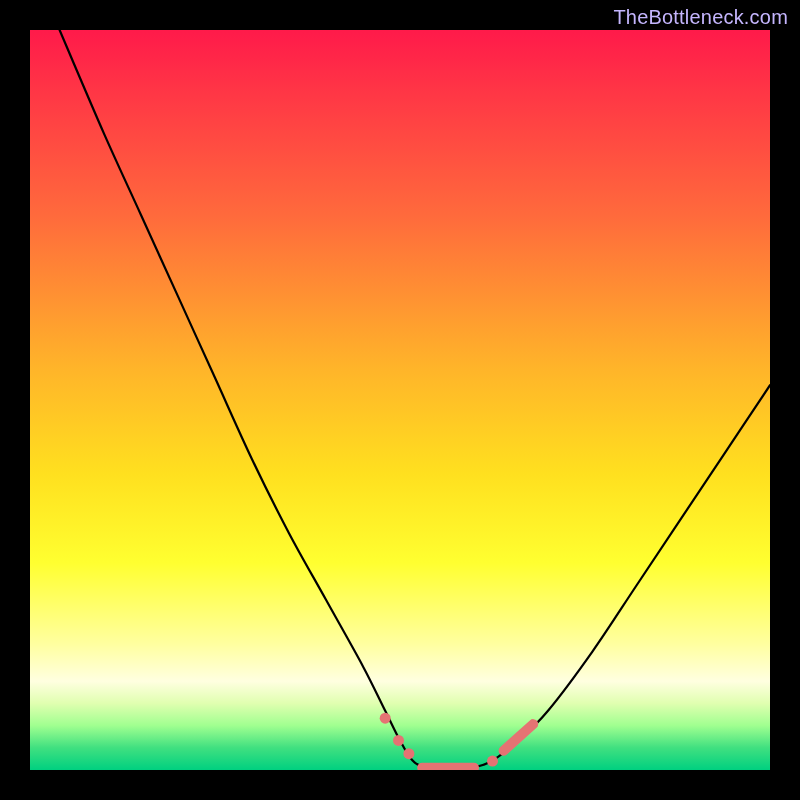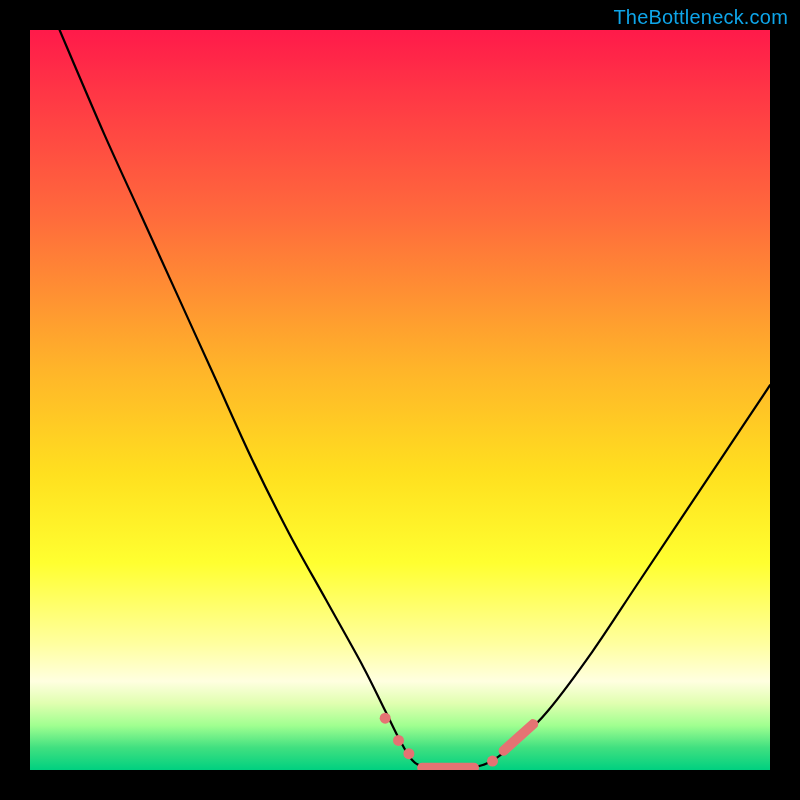--- a/index.html
+++ b/index.html
@@ -46,21 +46,21 @@
       #e0ffb0 91%,
       #a0ff90 94%,
       #40e080 97%,
       #00d080 100%
     );
   }
   .watermark {
     position: absolute;
     top: 6px;
     right: 12px;
-    color: #0ea5e9;
+    color: #c4b5fd;
     font-size: 20px;
     font-weight: 500;
     letter-spacing: 0.2px;
     user-select: none;
   }
   svg.lines {
     position: absolute;
     left: 0;
     top: 0;
     width: 100%;

